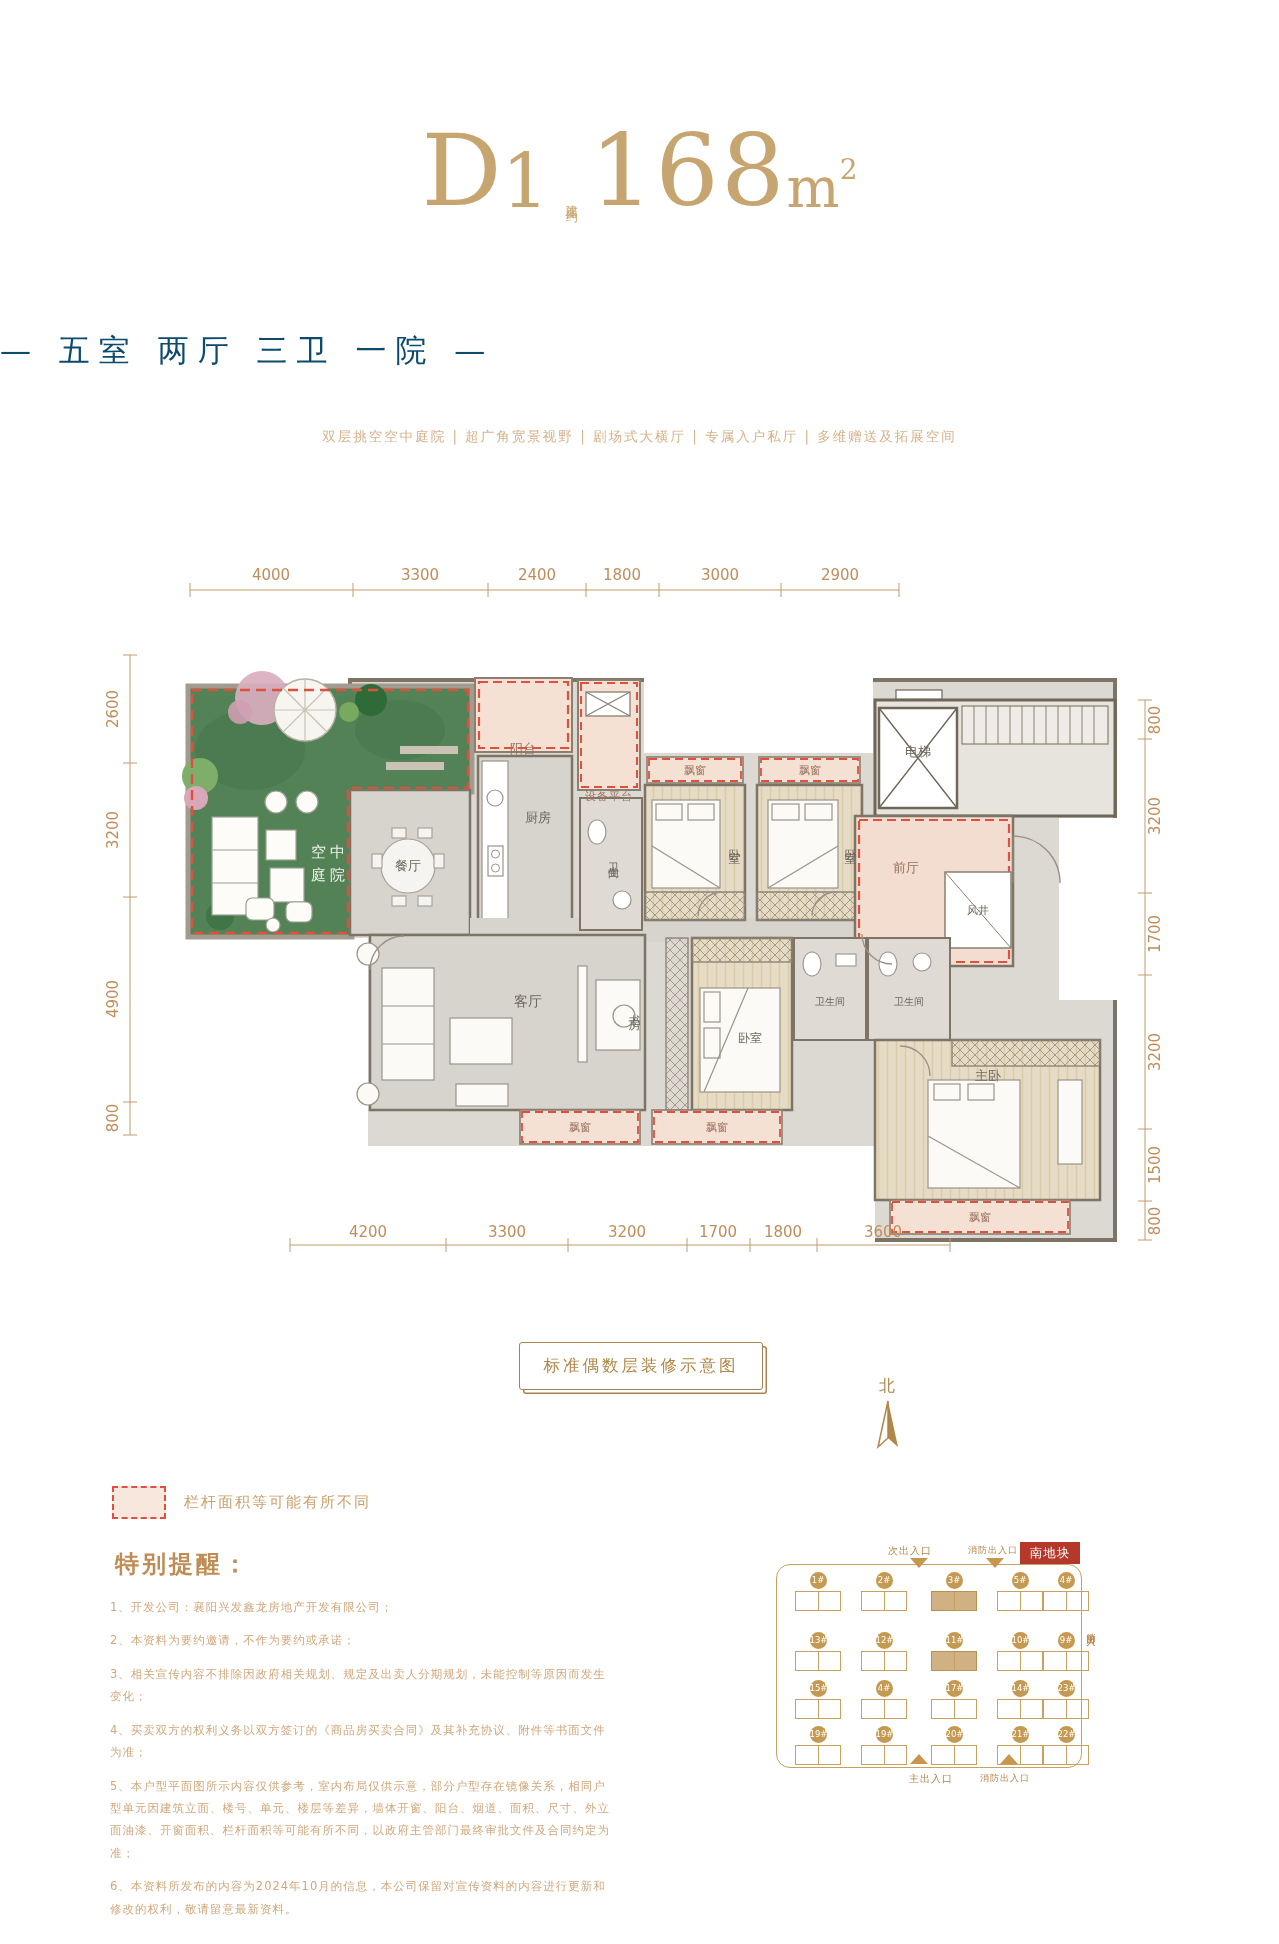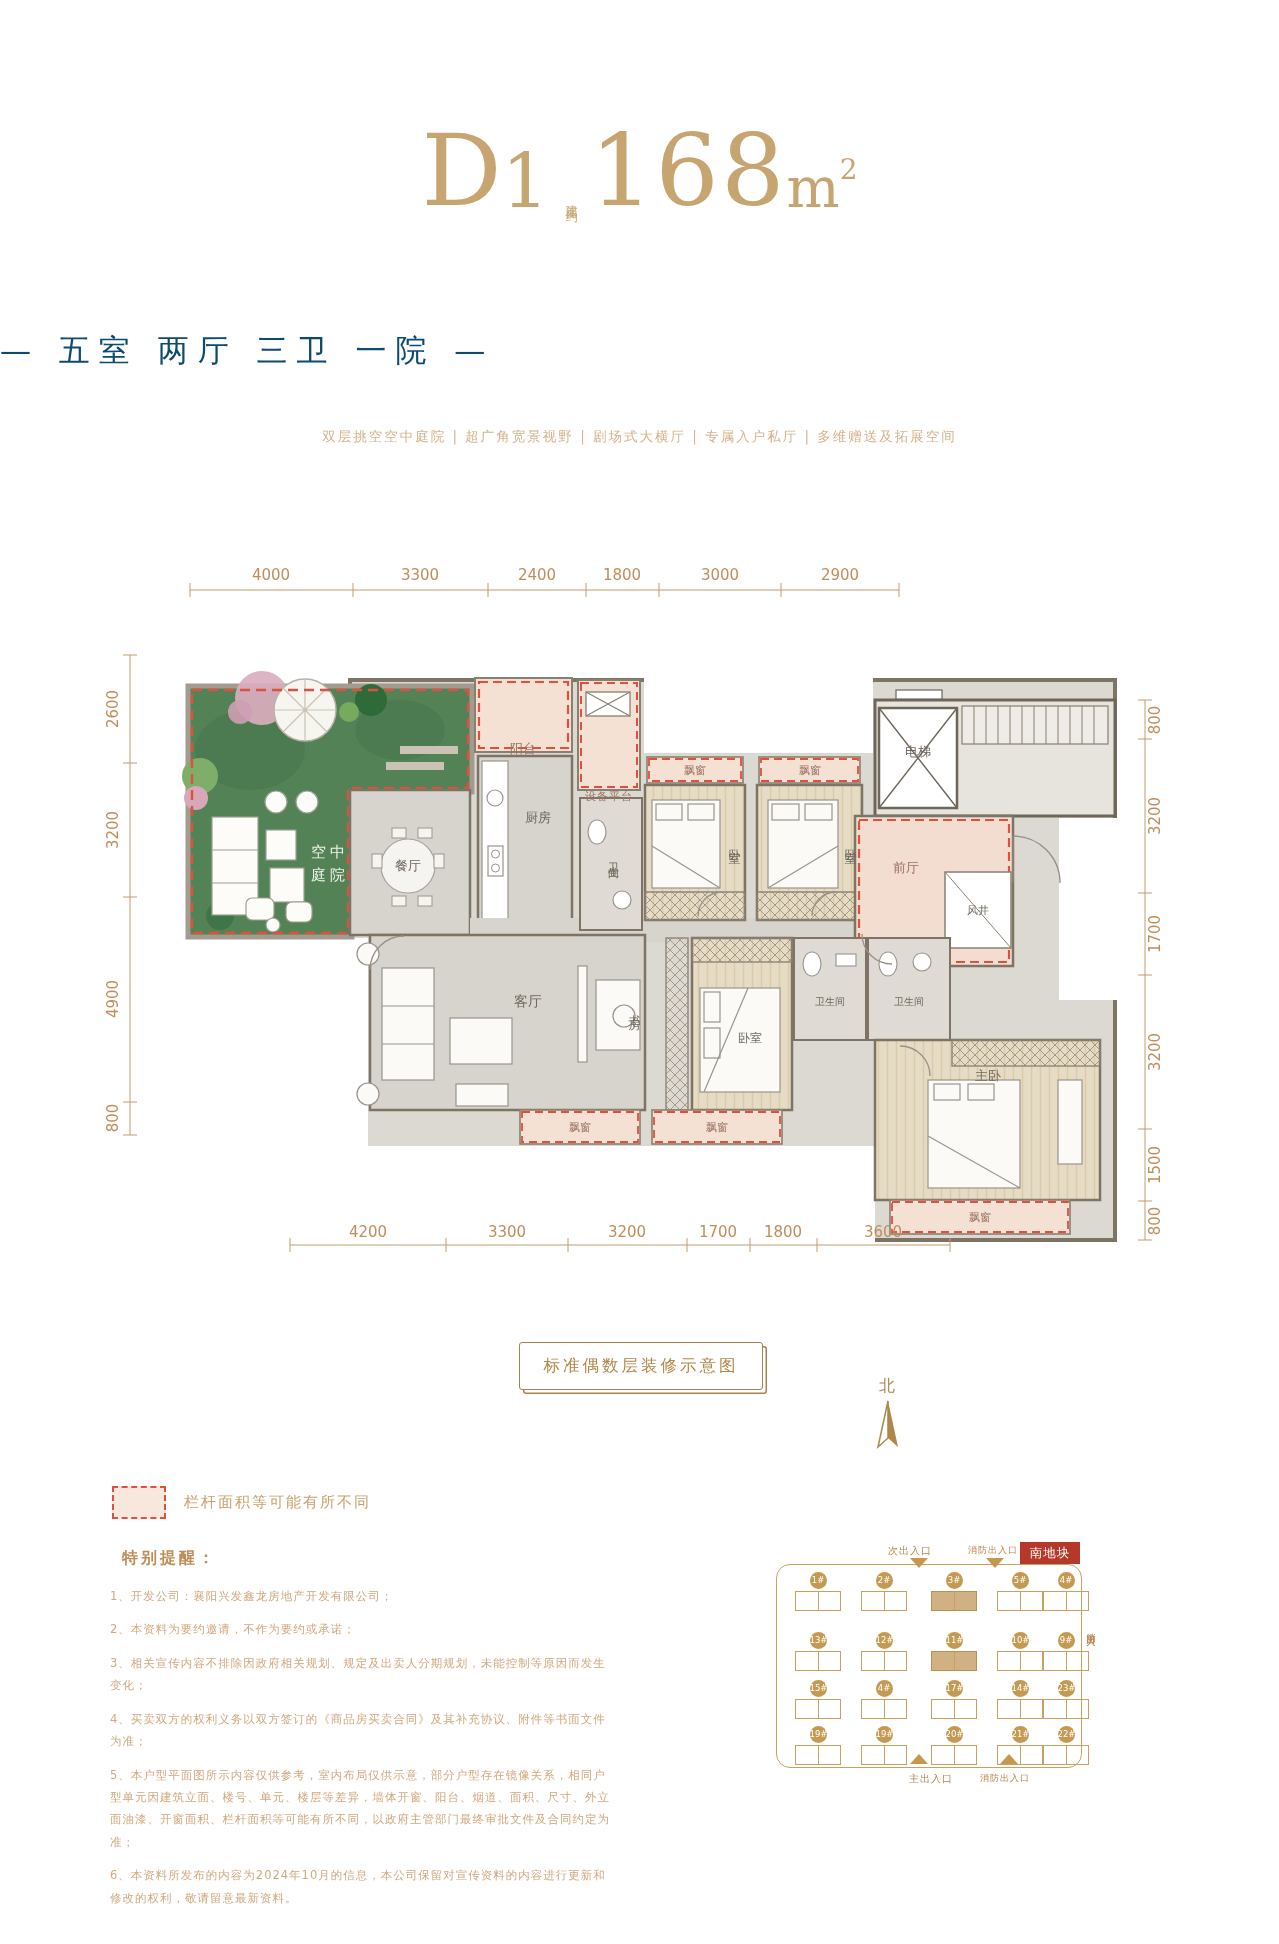--- a/index.html
+++ b/index.html
@@ -34,21 +34,21 @@
            box-shadow:4px 4px 0 -1.5px #fff,4px 4px 0 0 #a9824f;}
   
   .north{position:absolute;left:856px;top:1376px;width:64px;text-align:center;color:#a9874f;}
   .north .nlab{font-size:16px;letter-spacing:2px;}
   
   .legend{position:absolute;left:112px;top:1486px;display:flex;align-items:center;gap:18px;}
   .legend-box{width:54px;height:33px;border:2px dashed #e0503e;background:#f8e7dc;box-sizing:border-box;}
   .legend-text{font-size:15px;color:#c9a06b;letter-spacing:2px;}
   
   .notice{position:absolute;left:110px;top:1548px;width:508px;}
-  .notice h3{margin:0 0 16px 12px;font-size:16px;color:#bf8c55;letter-spacing:3px;font-weight:bold;}
+  .notice h3{margin:0 0 16px 5px;font-size:24px;color:#bf8c55;letter-spacing:3px;font-weight:bold;}
   .notice p{margin:0 0 11px 0;font-size:11.5px;color:#d0a87c;line-height:1.95;letter-spacing:1px;}
   
   .siteplan{position:absolute;left:772px;top:1548px;width:330px;height:262px;font-size:10px;color:#b5854b;}
   .sp-border{position:absolute;left:4px;top:16px;width:304px;height:202px;border:1.5px solid #c8a15f;border-radius:14px;}
   .sp-plot{position:absolute;left:248px;top:-6px;width:60px;height:22px;background:#b5392a;color:#fff;
            text-align:center;line-height:22px;font-size:12.5px;letter-spacing:1px;}
   .sp-lab{position:absolute;white-space:nowrap;font-size:10px;color:#b5854b;letter-spacing:1px;}
   .sp-lab.v{writing-mode:vertical-rl;font-size:9px;}
   .tri{position:absolute;width:0;height:0;border-left:9px solid transparent;border-right:9px solid transparent;}
   .tri.down{border-top:10px solid #c8974e;}

